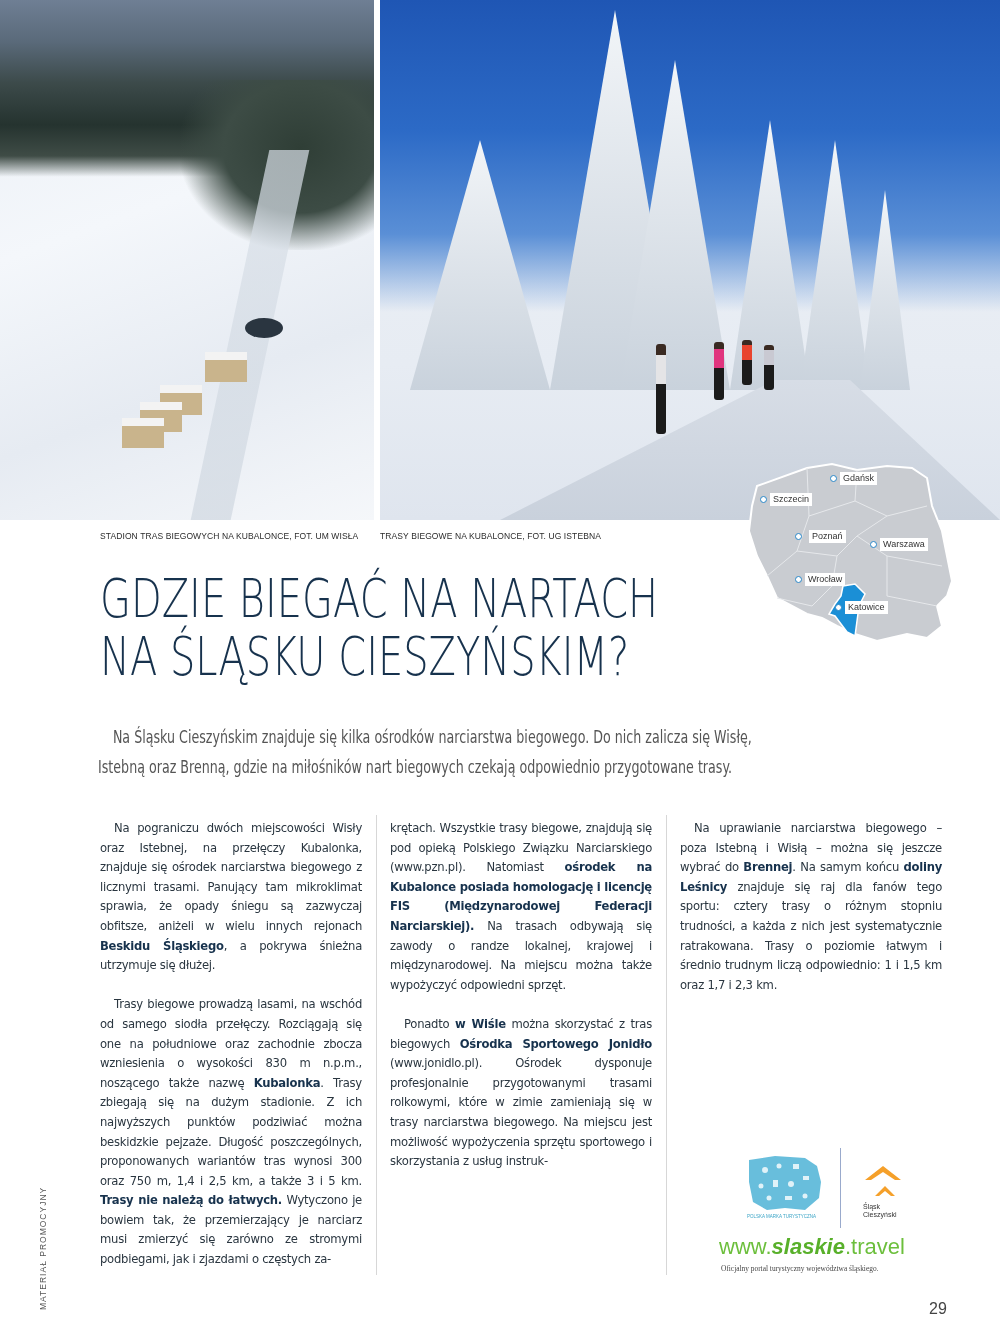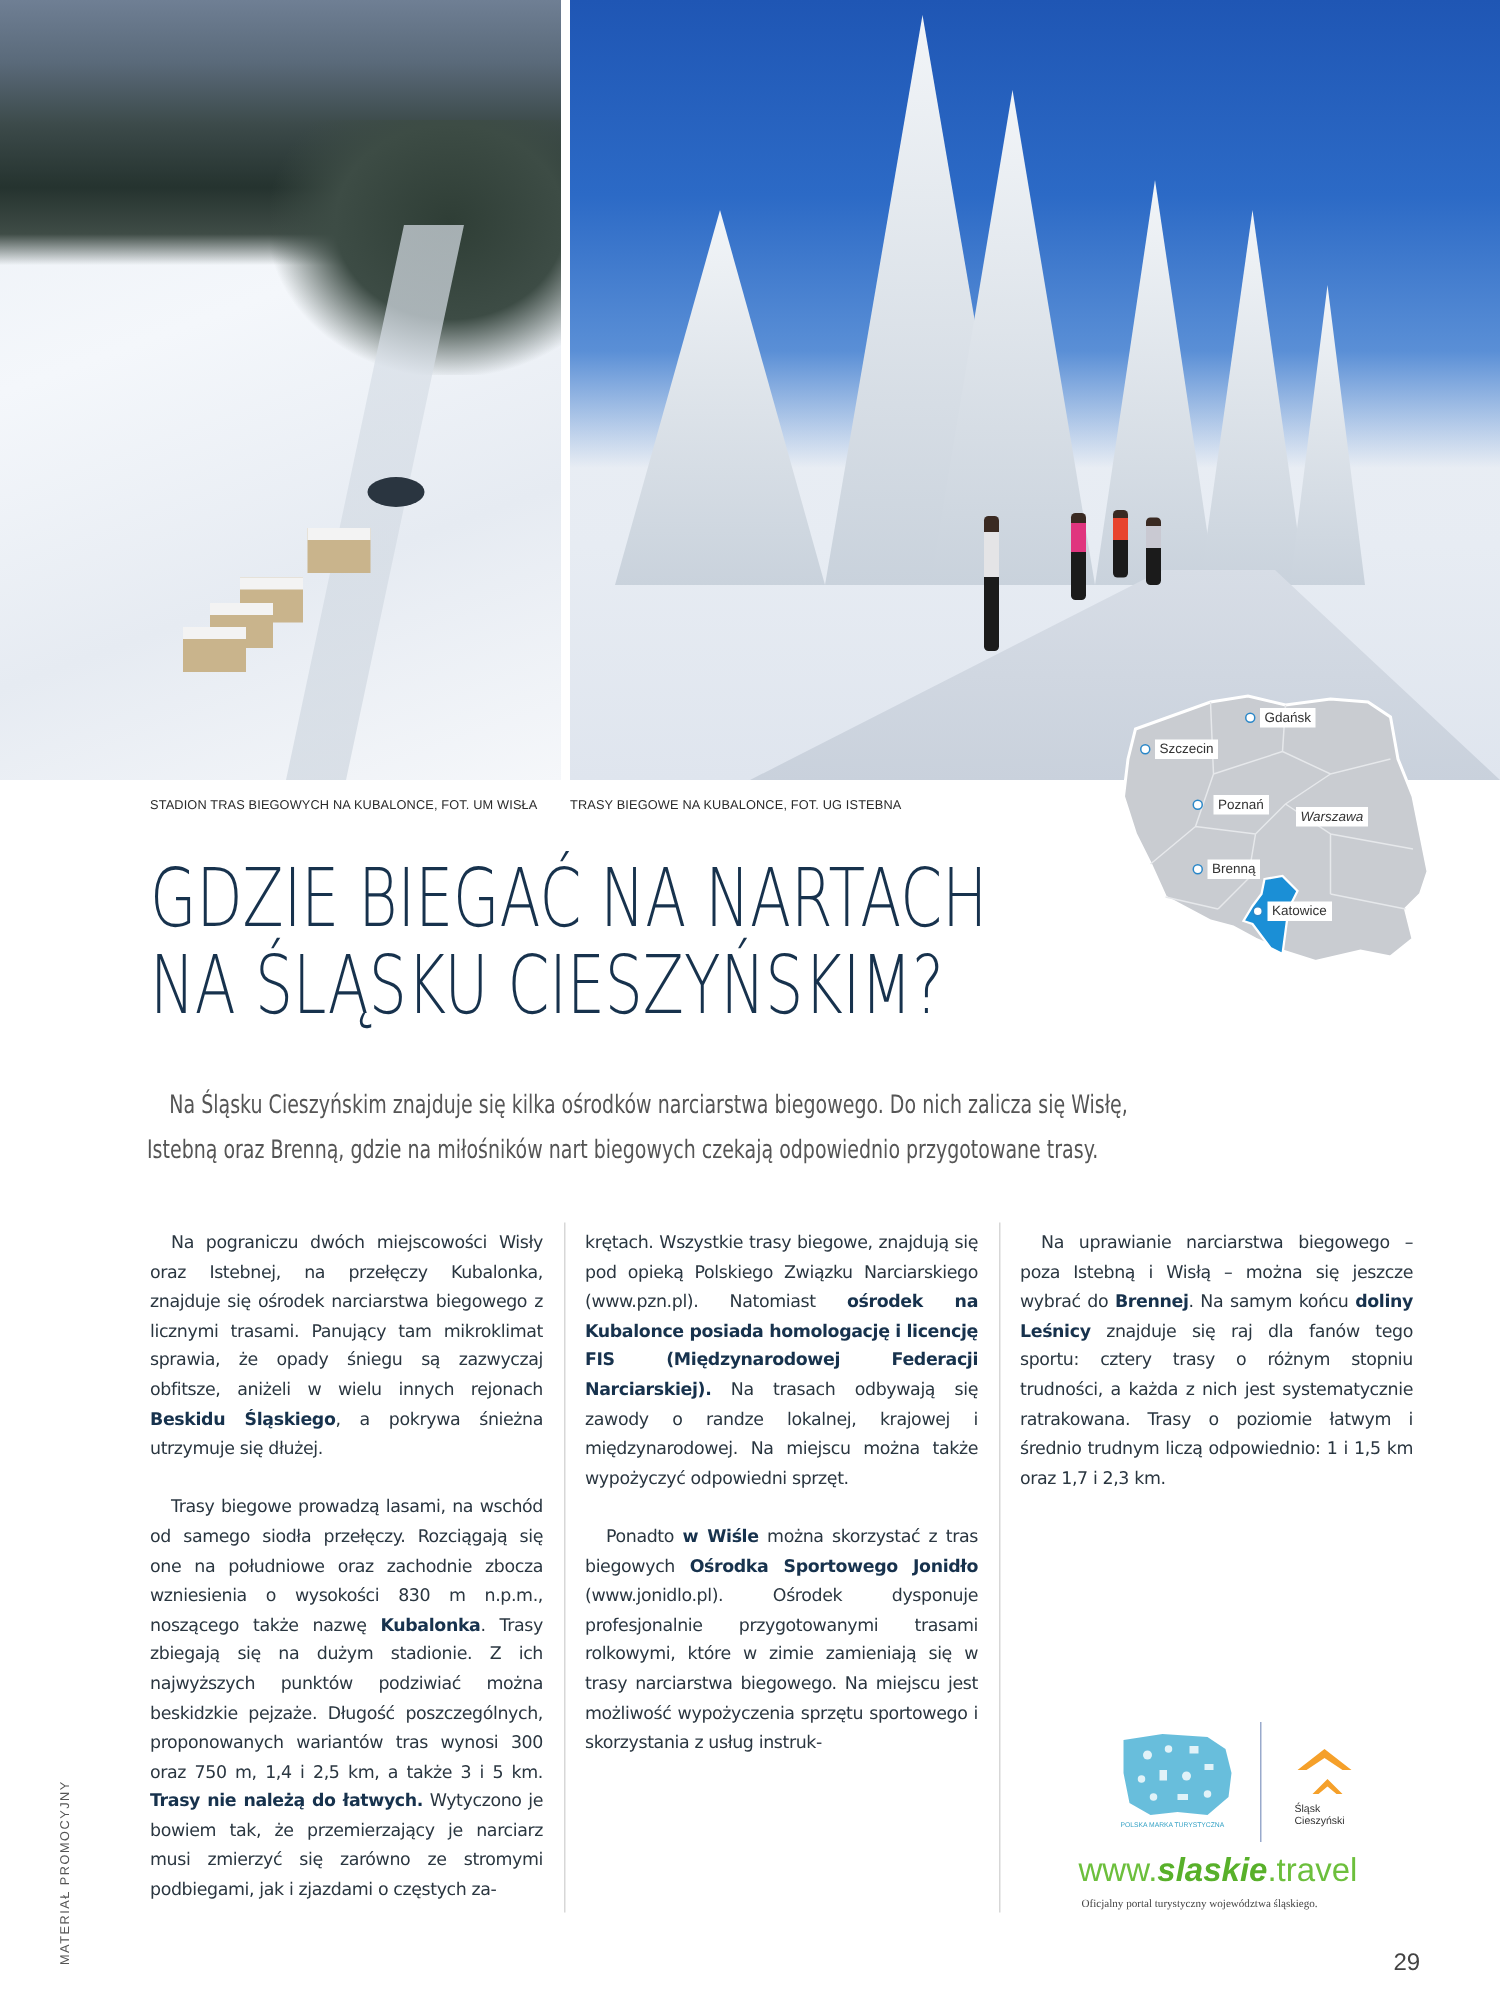--- a/index.html
+++ b/index.html
@@ -95,23 +95,23 @@
     <path d="M70,12 L72,60 L60,95 M120,14 L118,45 L150,60 L190,50 M72,60 L118,45 M60,95 L100,100 L120,80 L150,60 M100,100 L95,130 L75,150 M120,80 L150,100 L150,140 M150,100 L205,110 M150,140 L200,150 M40,142 L75,150 M30,120 L60,95" fill="none" stroke="#e6e8eb" stroke-width="1"></path>
     <path d="M106,130 L118,128 L128,138 L122,150 L120,165 L118,180 L110,176 L104,168 L98,160 L92,158 L98,148 L104,140 Z" fill="#1b8fd6" stroke="#ffffff" stroke-width="1.5"></path>
   </svg>
   <div class="map-dot" style="left:93px;top:19px;"></div>
   <div class="map-label" style="left:103px;top:16px;">Gdańsk</div>
   <div class="map-dot" style="left:23px;top:40px;"></div>
   <div class="map-label" style="left:33px;top:37px;">Szczecin</div>
   <div class="map-dot" style="left:58px;top:77px;"></div>
   <div class="map-label" style="left:72px;top:74px;">Poznań</div>
   <div class="map-dot" style="left:133px;top:85px;"></div>
-  <div class="map-label" style="left:127px;top:82px;font-style:italic;">Warszawa</div>
+  <div class="map-label" style="left:143px;top:82px;">Warszawa</div>
   <div class="map-dot" style="left:58px;top:120px;"></div>
-  <div class="map-label" style="left:68px;top:117px;">Brenną</div>
+  <div class="map-label" style="left:68px;top:117px;">Wrocław</div>
   <div class="map-dot" style="left:98px;top:148px;"></div>
   <div class="map-label" style="left:108px;top:145px;">Katowice</div>
 </div>
 
 <div class="title">
   <div>GDZIE BIEGAĆ NA NARTACH</div>
   <div>NA ŚLĄSKU CIESZYŃSKIM?</div>
 </div>
 
 <div class="lead">

